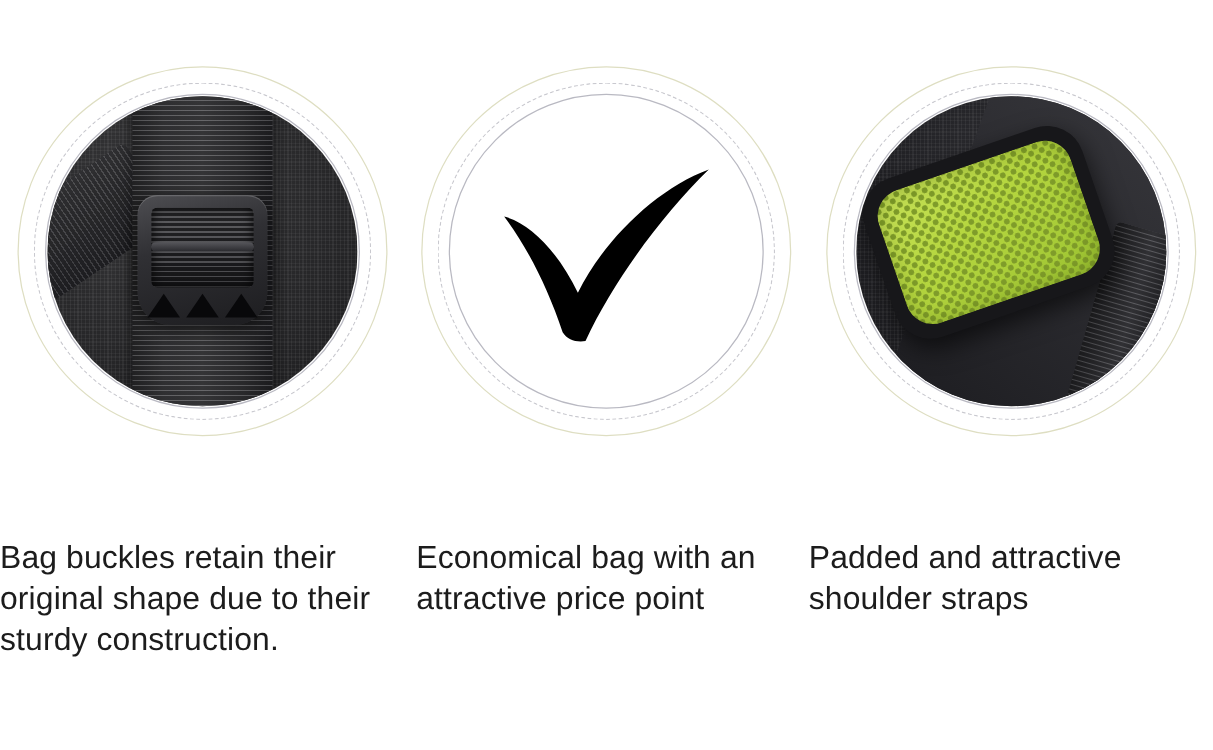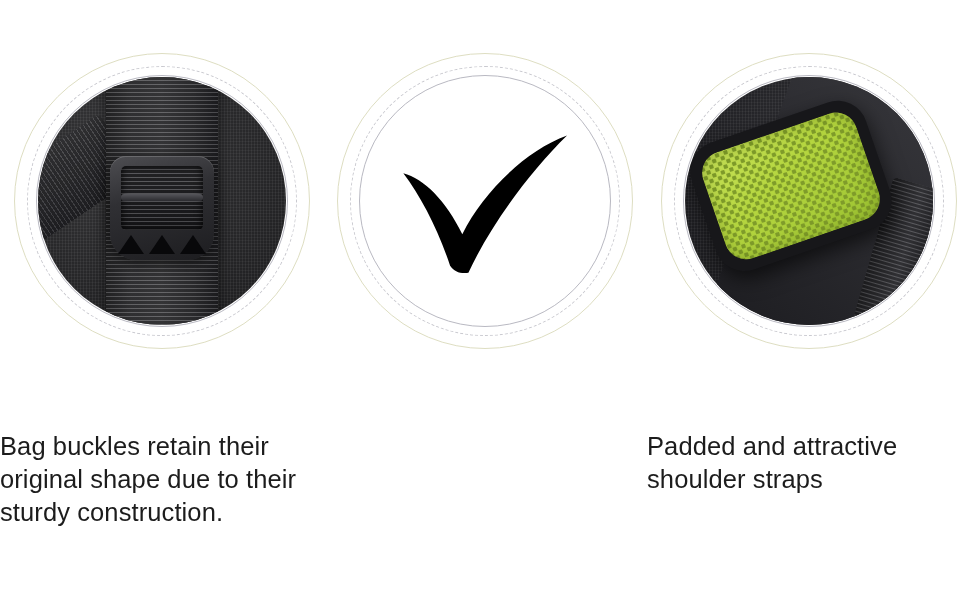--- a/index.html
+++ b/index.html
@@ -259,20 +259,21 @@
                      C 54 128, 38 97, 20 73 Z" fill="#000000"></path>
           </svg>
         </div>
       </div>
       <div class="ring-white"></div>
       <div class="ring-inner"></div>
       <div class="ring-dashed"></div>
       <div class="ring-outer"></div>
     </div>
 
+    <div class="caption">Economical bag with an attractive price point</div>
   </div>
 
   <div class="feature-col col-2">
 
     <div class="media-frame">
       <div class="photo-clip">
         <div class="scene-strap">
           <div class="bag-panel"></div>
           <div class="strap-web"></div>
           <div class="pad">

